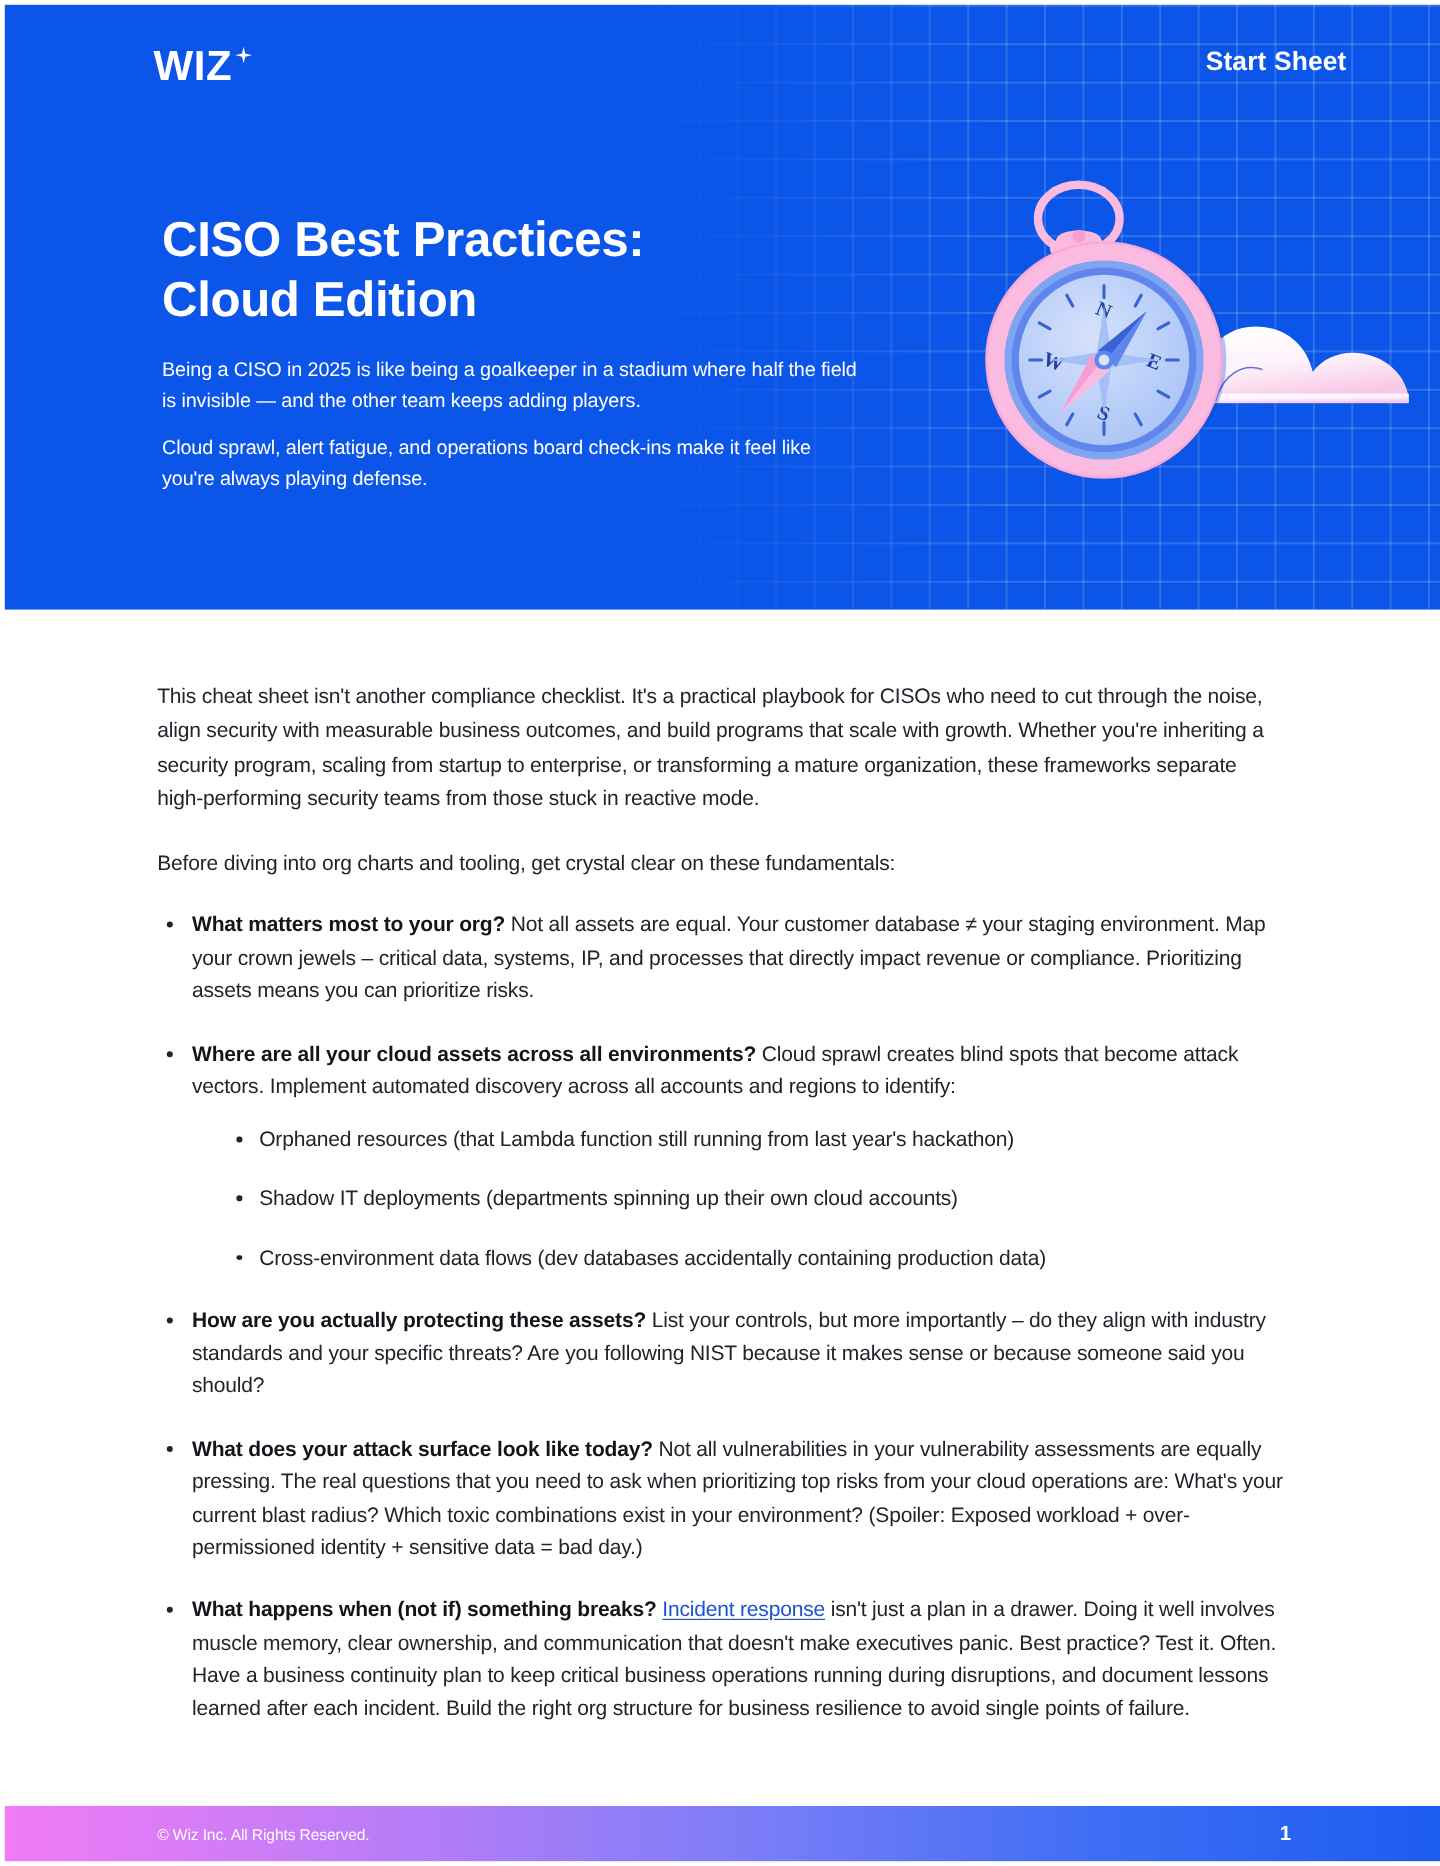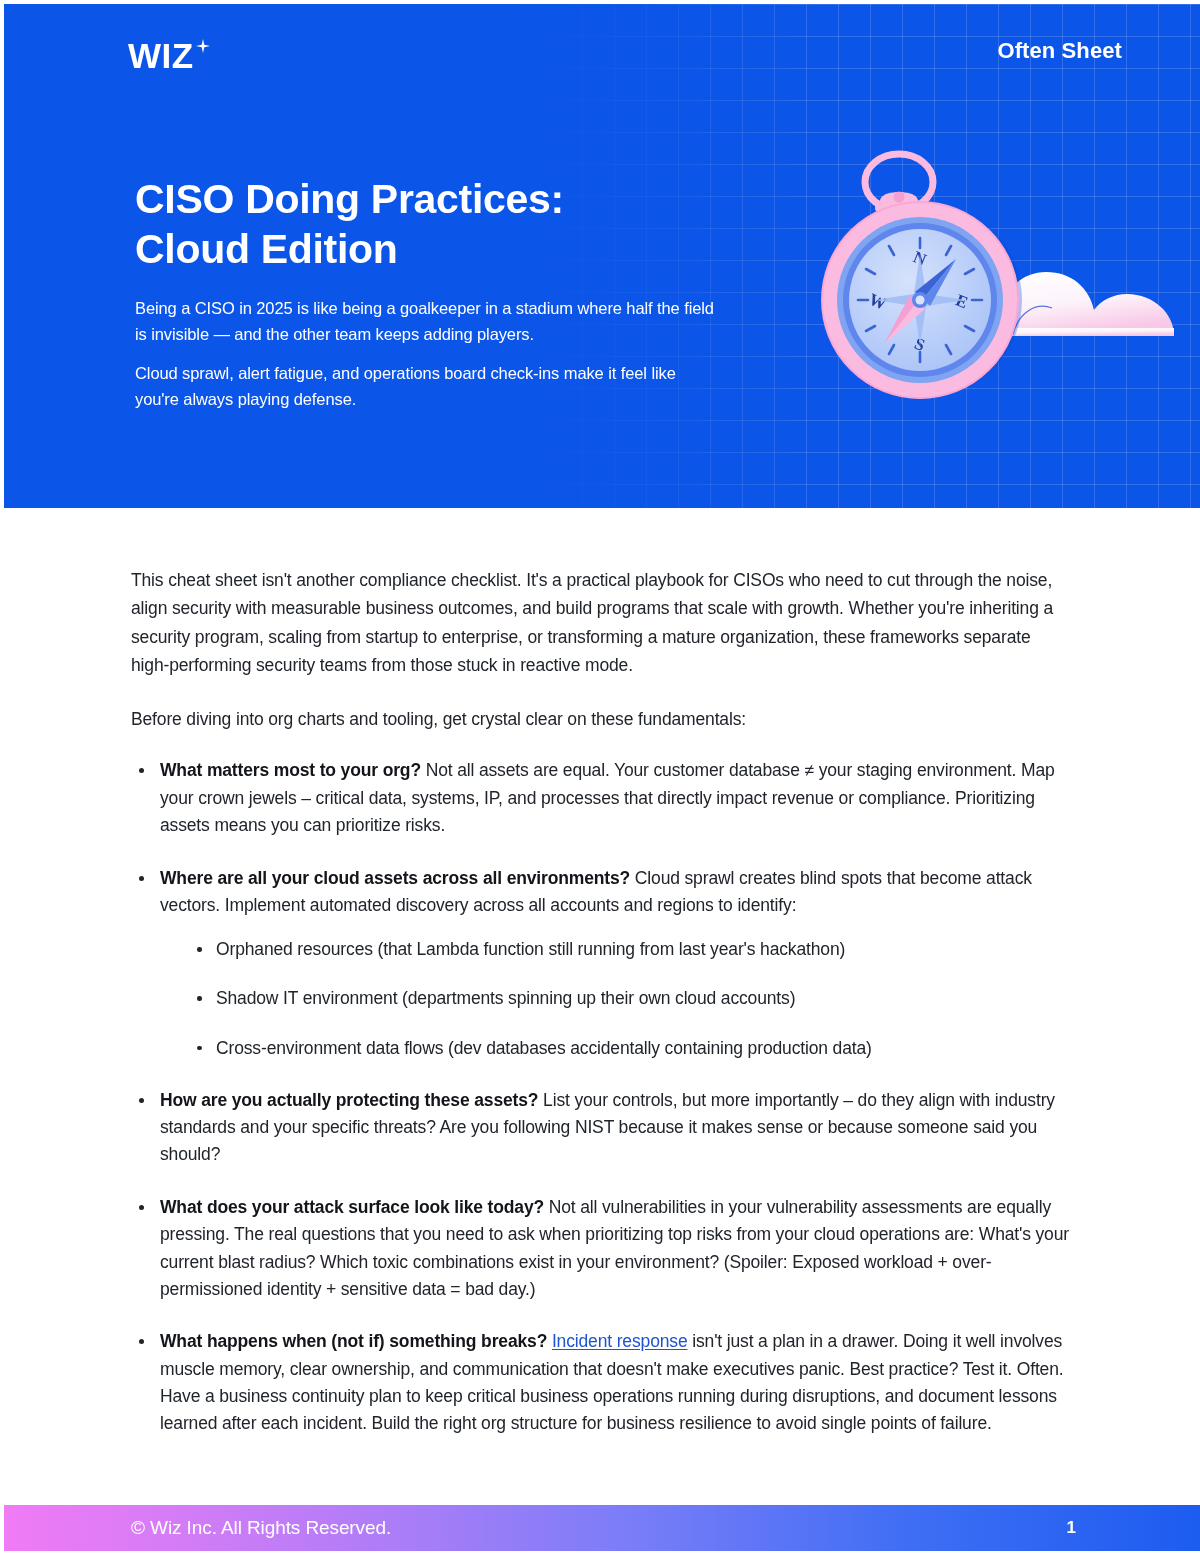--- a/index.html
+++ b/index.html
@@ -225,21 +225,21 @@
     height: 46px;
     background: linear-gradient(90deg, #F07BF5 0%, #D77CF6 13%, #A97DF7 34%, #7B7DF8 52%, #3E6EF4 76%, #1D5CF0 100%);
     display: flex;
     align-items: center;
   }
 
   .footer-copy {
     position: absolute;
     left: 127px;
     color: #ffffff;
-    font-size: 19px;
+    font-size: 13px;
     letter-spacing: -0.1px;
   }
 
   .footer-pageno {
     position: absolute;
     right: 124px;
     color: #ffffff;
     font-size: 17px;
     font-weight: 700;
   }
@@ -252,25 +252,25 @@
   <div class="hero">
     <div class="hero-grid"></div>
 
     <div class="hero-topbar">
       <div class="wiz-logo">
         <span class="wiz-wordmark">WIZ</span>
         <svg class="wiz-spark" viewBox="0 0 20 20">
           <path d="M10 0 L11.9 8.1 L20 10 L11.9 11.9 L10 20 L8.1 11.9 L0 10 L8.1 8.1 Z" fill="#ffffff"></path>
         </svg>
       </div>
-      <div class="cheat-sheet-label">Often Sheet</div>
+      <div class="cheat-sheet-label">Start Sheet</div>
     </div>
 
     <div class="hero-copy">
-      <h1 class="hero-title">CISO Doing Practices:
+      <h1 class="hero-title">CISO Best Practices:
 Cloud Edition</h1>
       <p class="hero-para">Being a CISO in 2025 is like being a goalkeeper in a stadium where half the field is invisible — and the other team keeps adding players.</p>
       <p class="hero-para">Cloud sprawl, alert fatigue, and operations board check-ins make it feel like you're always playing defense.</p>
     </div>
 
     <svg class="hero-art" viewBox="0 0 420 300">
       <defs>
         <linearGradient id="cloudGrad" x1="0" y1="0" x2="0.35" y2="1">
           <stop offset="0%" stop-color="#FFFFFF"></stop>
           <stop offset="55%" stop-color="#FDF3FB"></stop>
@@ -369,21 +369,21 @@
       <li class="q-item">
         <span class="dot"></span>
         <span class="q-lead">Where are all your cloud assets across all environments?</span><span> Cloud sprawl creates blind spots that become attack vectors. Implement automated discovery across all accounts and regions to identify:</span>
         <ul class="sublist">
           <li class="sub-item">
             <span class="dot"></span>
             <span>Orphaned resources (that Lambda function still running from last year's hackathon)</span>
           </li>
           <li class="sub-item">
             <span class="dot"></span>
-            <span>Shadow IT environment (departments spinning up their own cloud accounts)</span>
+            <span>Shadow IT deployments (departments spinning up their own cloud accounts)</span>
           </li>
           <li class="sub-item">
             <span class="dot"></span>
             <span>Cross-environment data flows (dev databases accidentally containing production data)</span>
           </li>
         </ul>
       </li>
 
       <li class="q-item">
         <span class="dot"></span>

